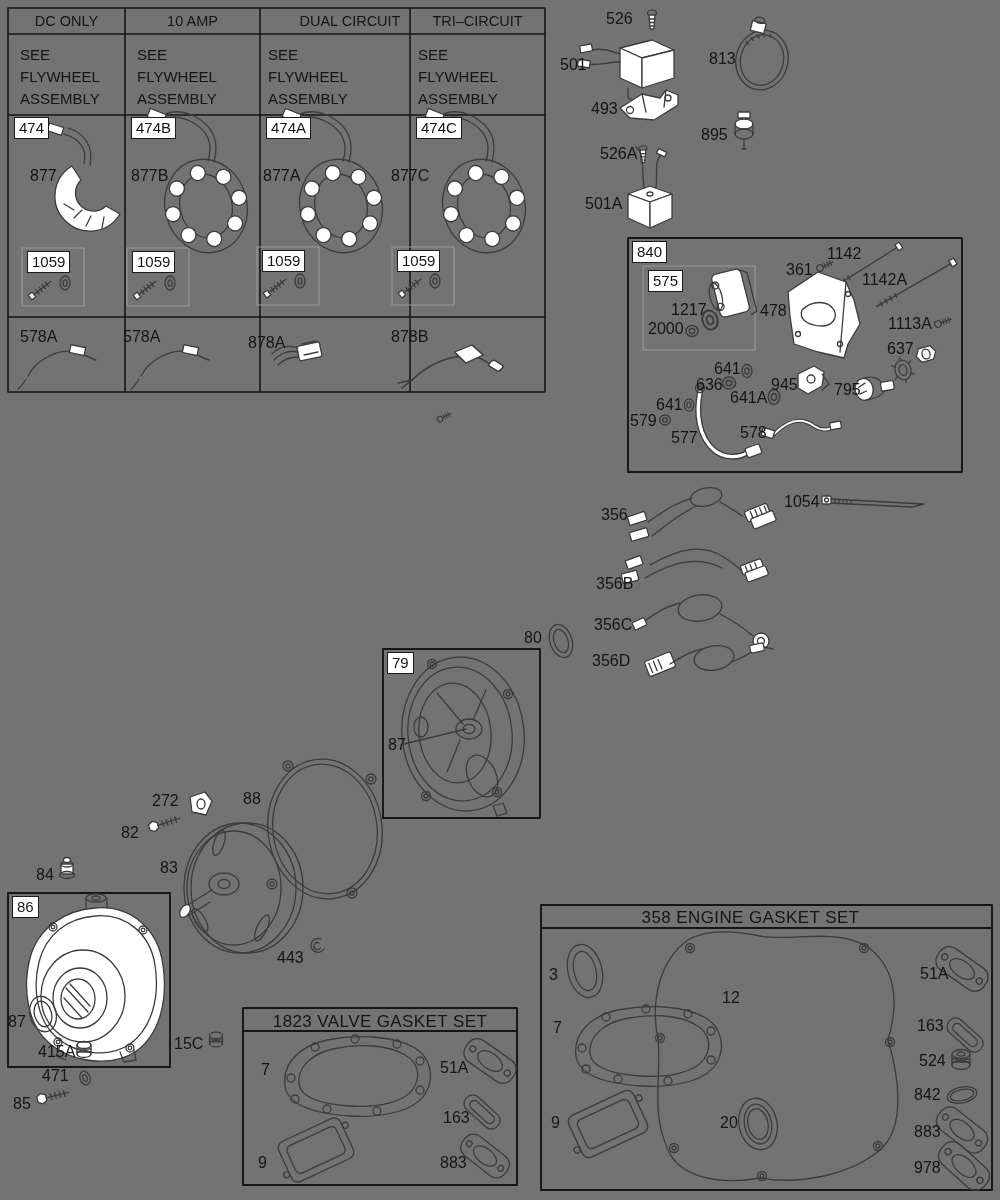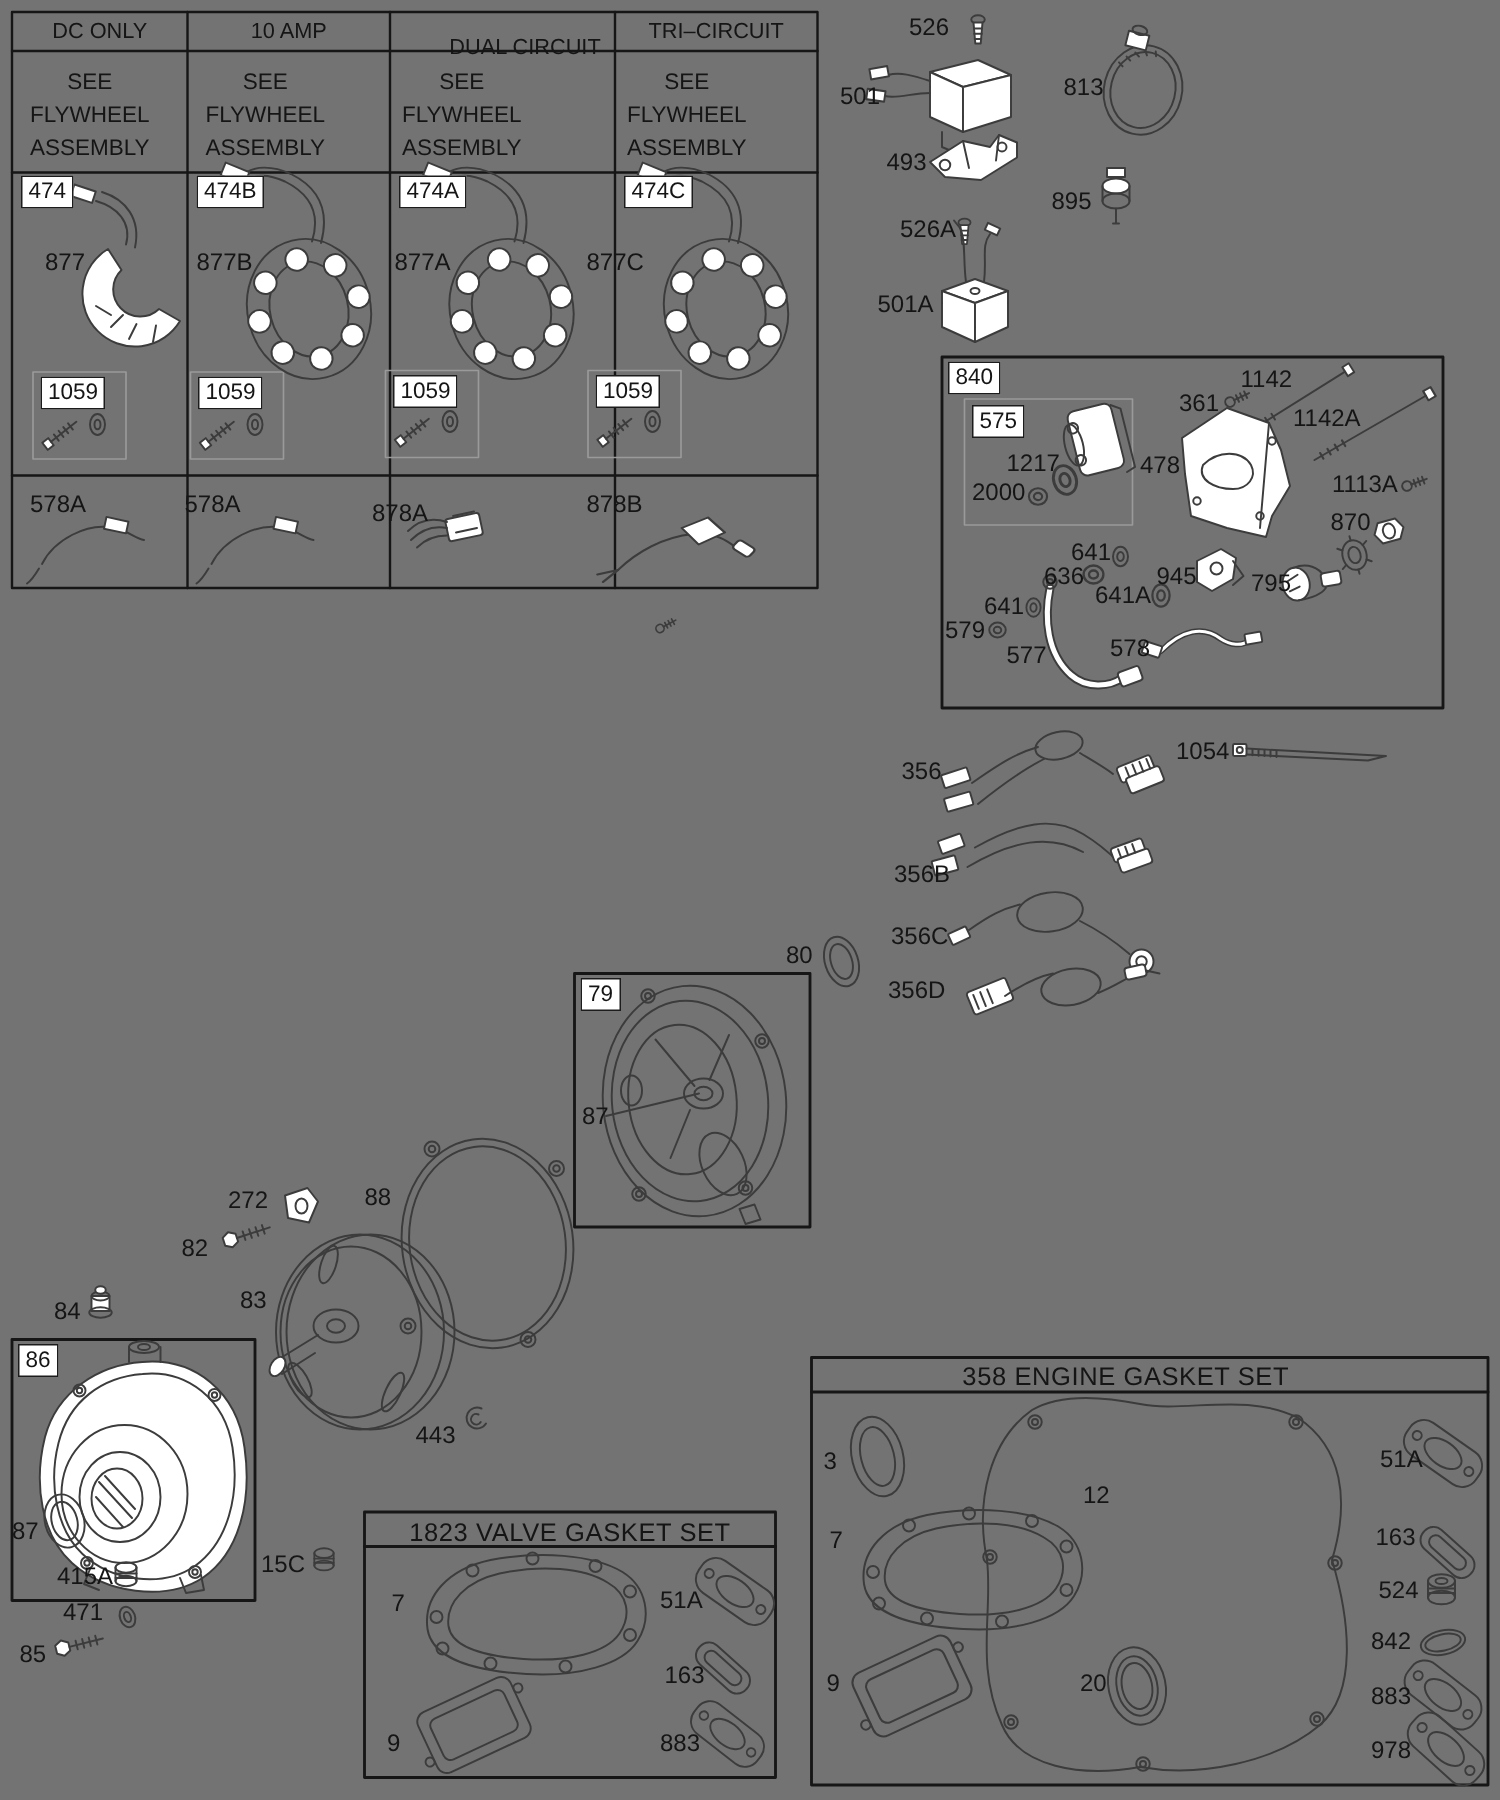--- a/index.html
+++ b/index.html
@@ -12,21 +12,21 @@
   #art .tb{stroke:#161616;stroke-width:1.6;}
   #art .sb{stroke:#9a9a9a;stroke-width:1.1;}
   #art .w6{stroke-width:6;}
   #art .wv{stroke:#fff;stroke-width:3.4;}
   #art .w4{stroke-width:4;}
   #art .wv2{stroke:#fff;stroke-width:2;}
   .cl{position:absolute;font-size:16px;line-height:1.05;white-space:nowrap;}
   .bref{position:absolute;font-size:15px;line-height:1;border:1.8px solid #1c1c1c;background:#fff;padding:2px 4px 3px;}
   .hdr{position:absolute;font-size:14.5px;line-height:1;text-align:center;}
   .see{position:absolute;font-size:15px;line-height:1.45;}
-  .see span{display:block;text-align:center;}
+  .see span{display:block;}
   .ttl{position:absolute;font-size:17px;line-height:1;text-align:center;letter-spacing:.4px;}
   .note{position:absolute;font-style:italic;font-size:15.5px;white-space:nowrap;}
   .note .nb{font-weight:700;}
 </style>
 </head>
 <body>
 
 <div id="page">
 
 <svg id="art" width="1000" height="1200" viewBox="0 0 1000 1200">
@@ -491,21 +491,21 @@
 <g transform="translate(962,1095) rotate(-12)">
         <ellipse rx="15" ry="8"></ellipse>
         <ellipse rx="12" ry="5.5"></ellipse>
       </g>
 <use href="#d-flange" transform="translate(962,1130) rotate(-52)"></use>
 <use href="#d-flange" transform="translate(964,1166) rotate(-48) scale(1.02)"></use>
 </svg>
 
 <div class="hdr" style="left:8px;top:14px;width:117px">DC ONLY</div>
 <div class="hdr" style="left:125px;top:14px;width:135px">10 AMP</div>
-<div class="hdr" style="left:260px;top:25px;width:180px">DUAL CIRCUIT</div>
+<div class="hdr" style="left:260px;top:14px;width:180px">DUAL CIRCUIT</div>
 <div class="hdr" style="left:410px;top:14px;width:135px">TRI–CIRCUIT</div>
 
 <div class="see" style="left:20px;top:44px">
   <span>SEE</span>
   <span>FLYWHEEL</span>
   <span>ASSEMBLY</span>
 </div>
 <div class="see" style="left:137px;top:44px">
   <span>SEE</span>
   <span>FLYWHEEL</span>
@@ -553,21 +553,21 @@
 
 <span class="bref" style="left:632px;top:241px">840</span>
 <span class="bref" style="left:648px;top:270px">575</span>
 <span class="cl" style="left:671px;top:302px">1217</span>
 <span class="cl" style="left:648px;top:321px">2000</span>
 <span class="cl" style="left:786px;top:262px">361</span>
 <span class="cl" style="left:827px;top:246px">1142</span>
 <span class="cl" style="left:862px;top:272px">1142A</span>
 <span class="cl" style="left:760px;top:303px">478</span>
 <span class="cl" style="left:888px;top:316px">1113A</span>
-<span class="cl" style="left:887px;top:341px">870</span>
+<span class="cl" style="left:887px;top:341px">637</span>
 <span class="cl" style="left:834px;top:382px">795</span>
 <span class="cl" style="left:771px;top:377px">945</span>
 <span class="cl" style="left:714px;top:361px">641</span>
 <span class="cl" style="left:696px;top:377px">636</span>
 <span class="cl" style="left:730px;top:390px">641A</span>
 <span class="cl" style="left:656px;top:397px">641</span>
 <span class="cl" style="left:630px;top:413px">579</span>
 <span class="cl" style="left:671px;top:430px">577</span>
 <span class="cl" style="left:740px;top:425px">578</span>
 

